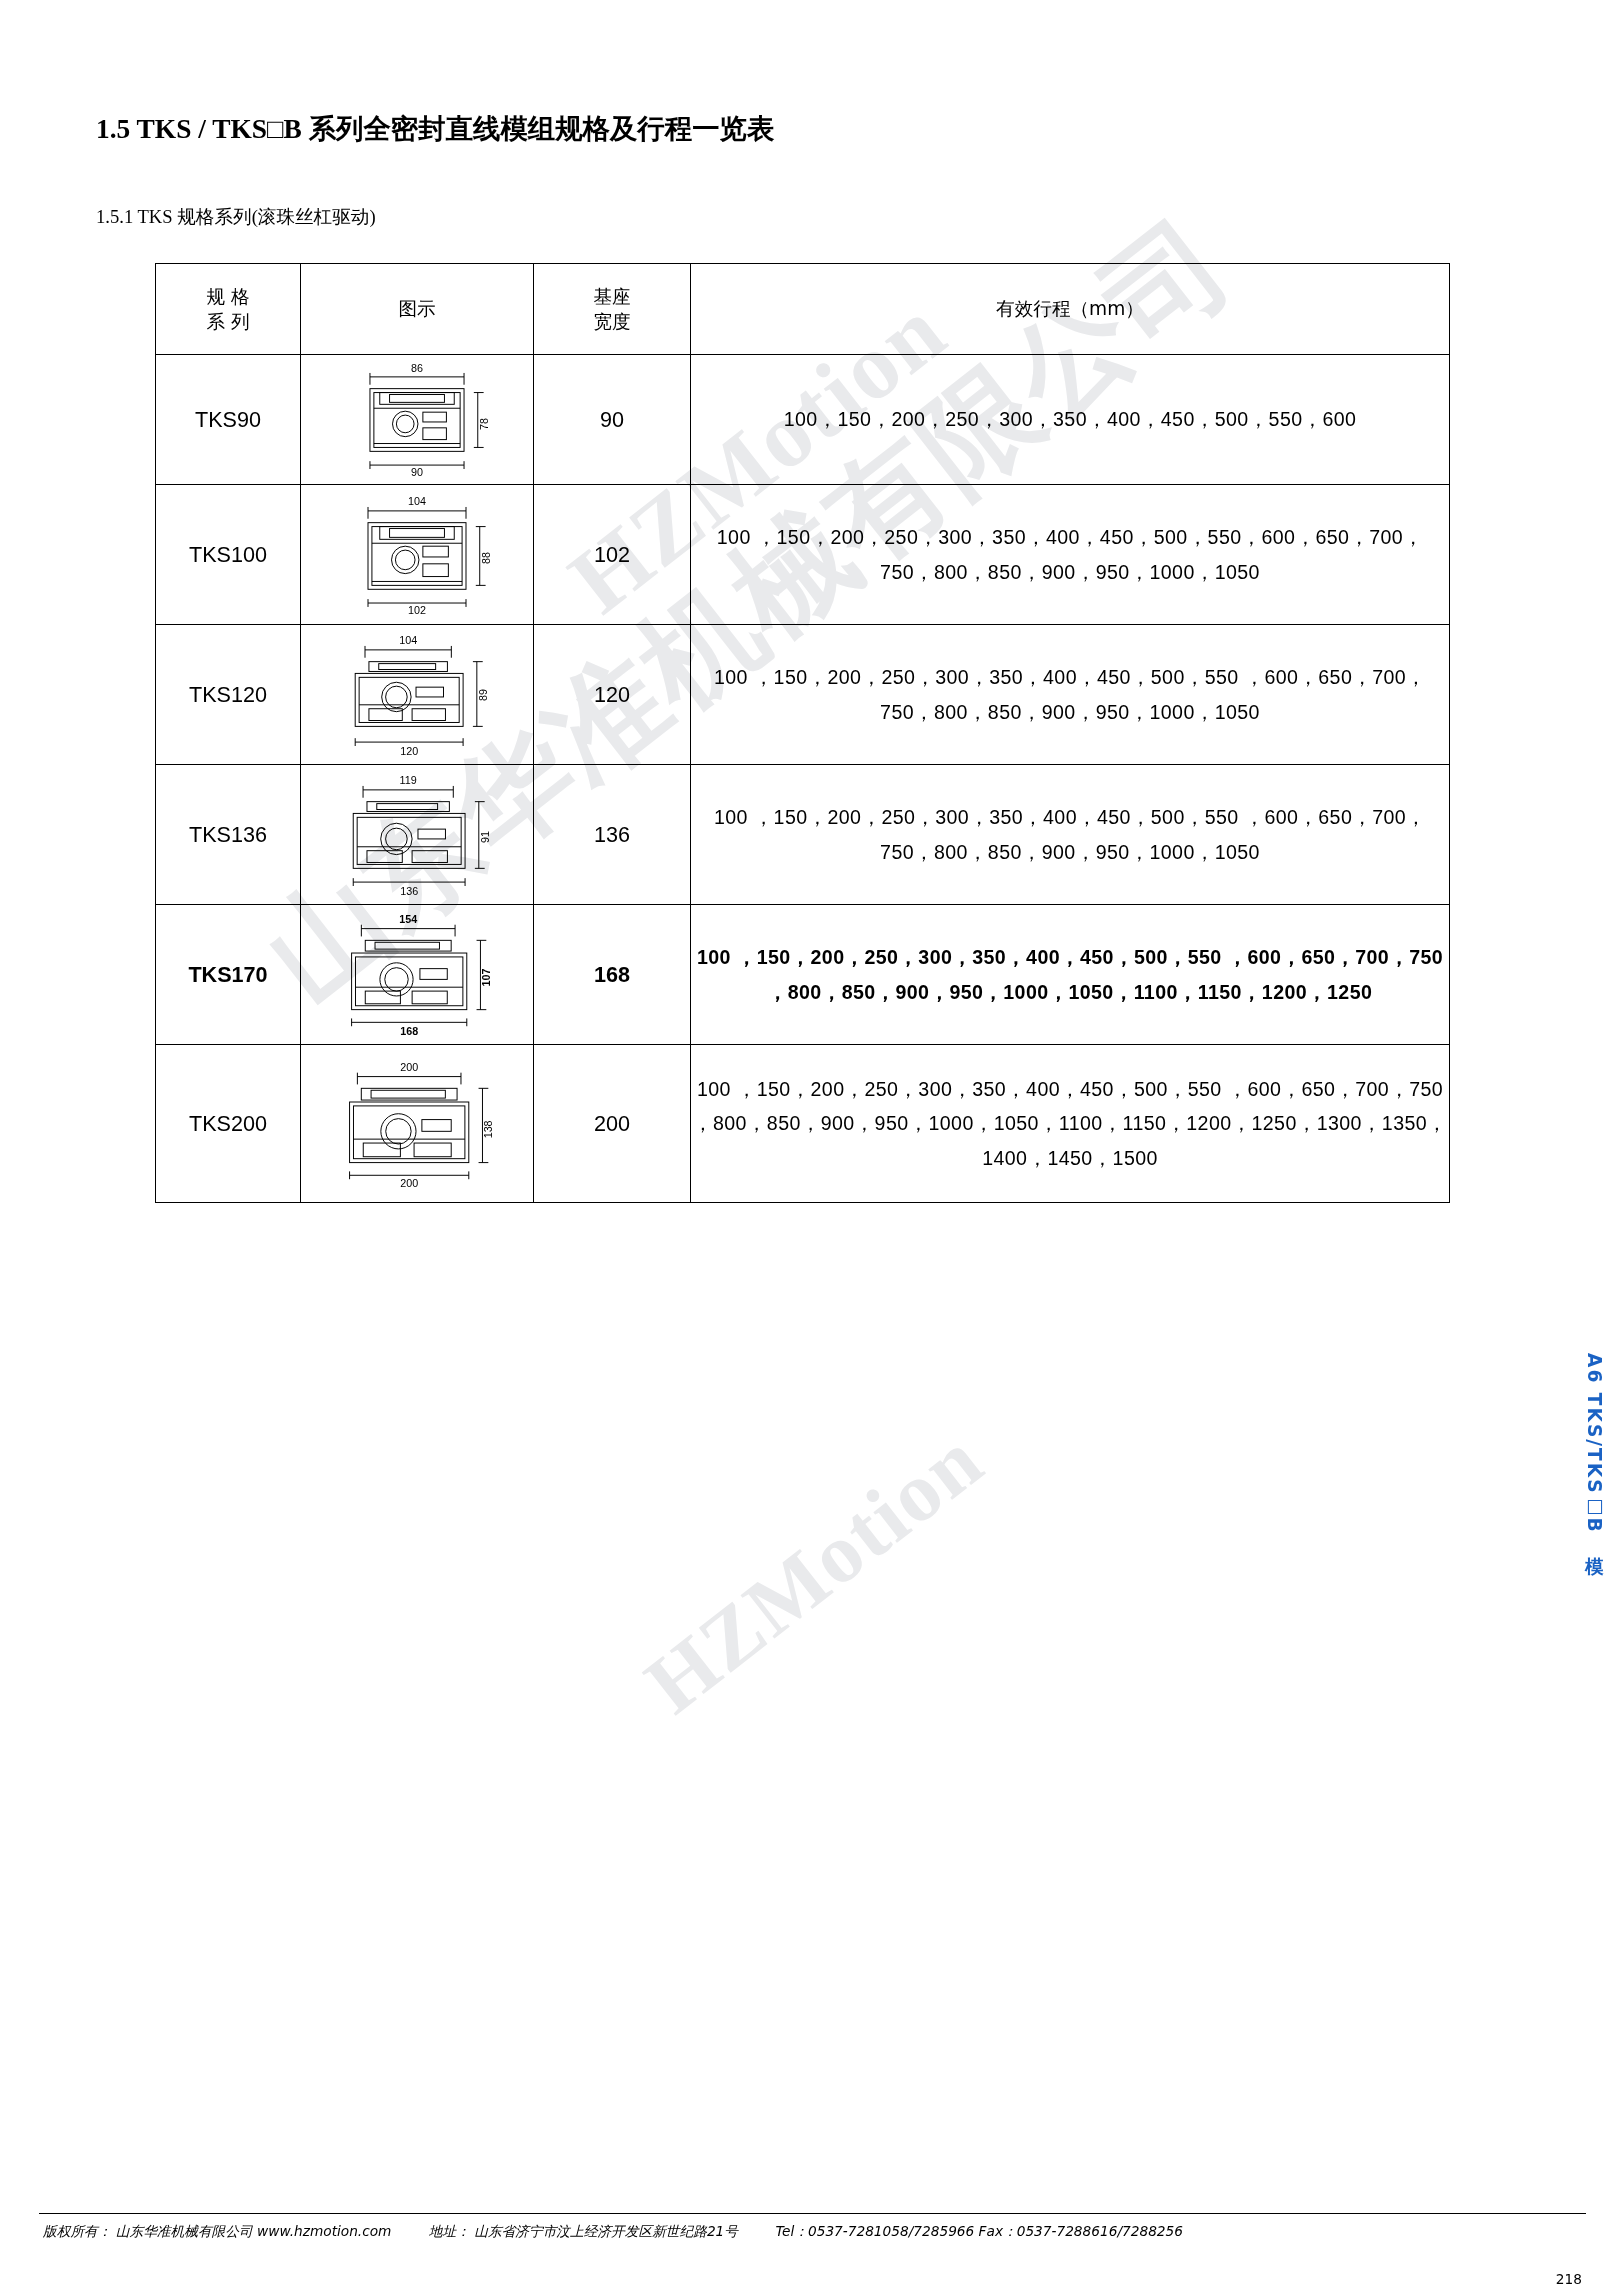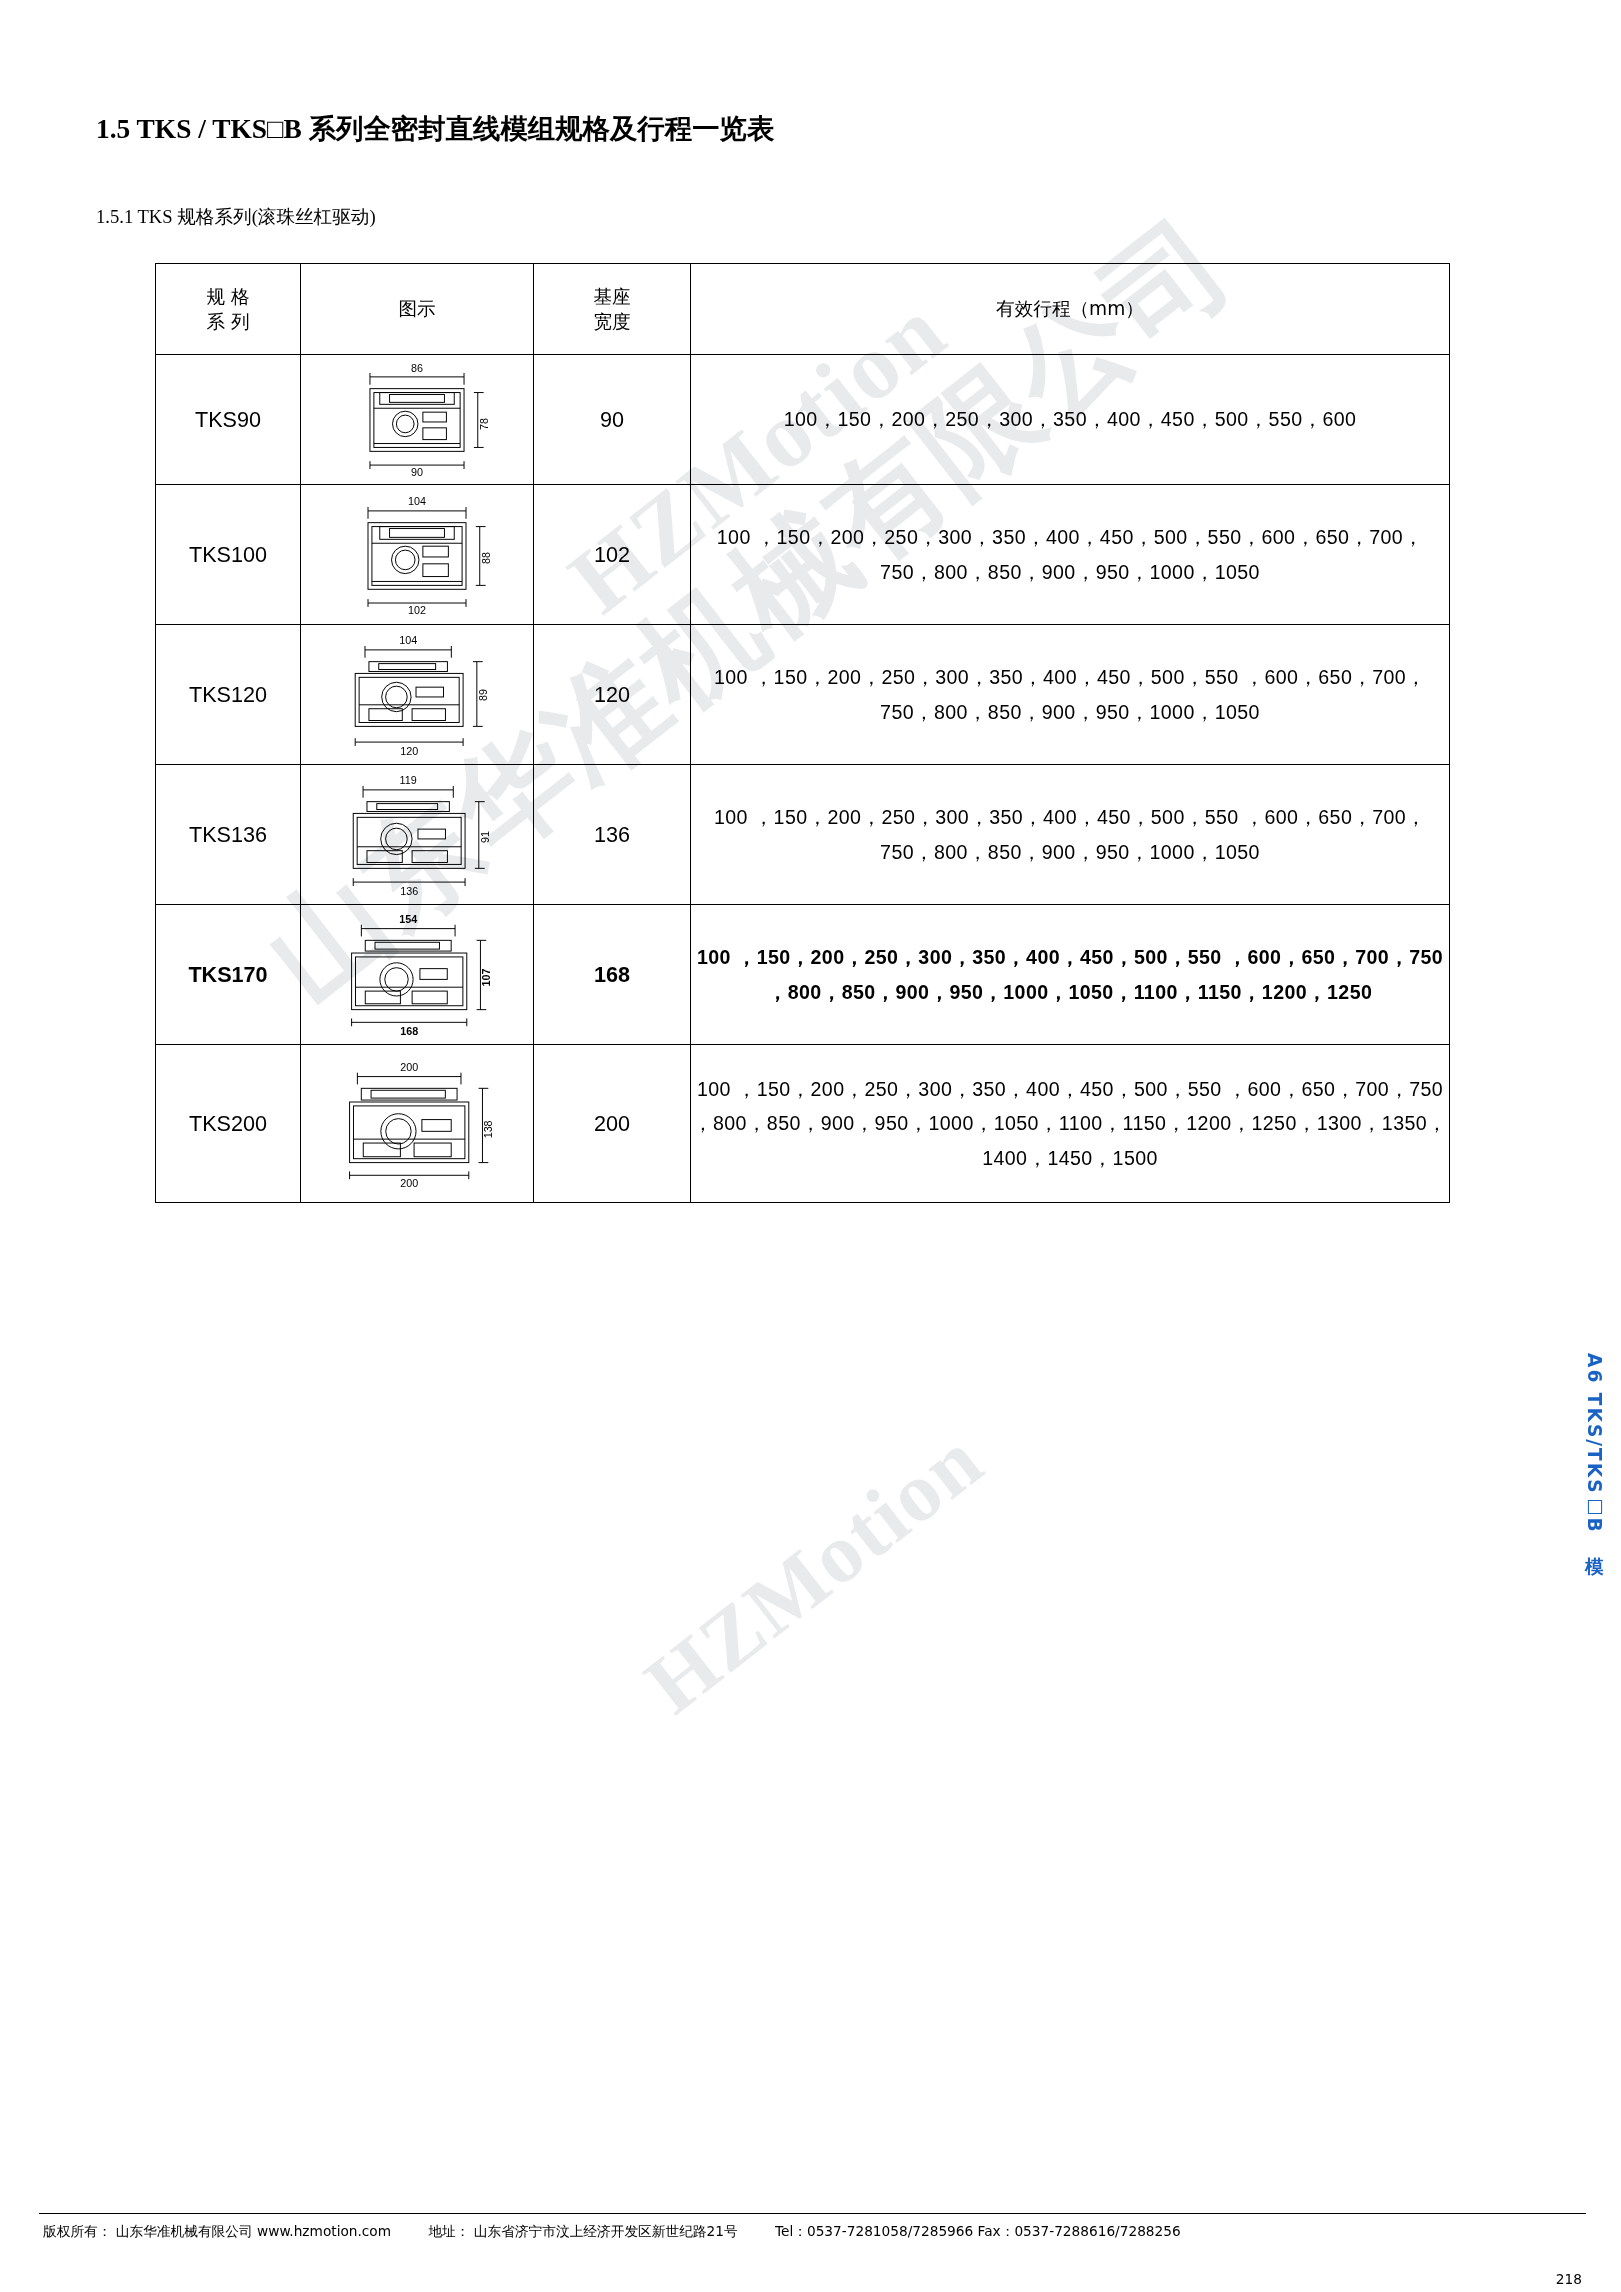--- a/index.html
+++ b/index.html
@@ -172,20 +172,21 @@
     background: #000;
   }
   .footer {
     position: absolute;
     left: 43px;
     top: 2223px;
     width: 1490px;
     font-size: 13.7px;
     font-family: "DejaVu Sans", sans-serif;
     white-space: nowrap;
+    font-style: italic;
   }
   .footer .seg { margin-right: 33px; }
   .page-num {
     position: absolute;
     right: 39px;
     top: 2223px;
     font-size: 13.7px;
     font-family: "DejaVu Sans", sans-serif;
     margin-top: 48px;
   }

